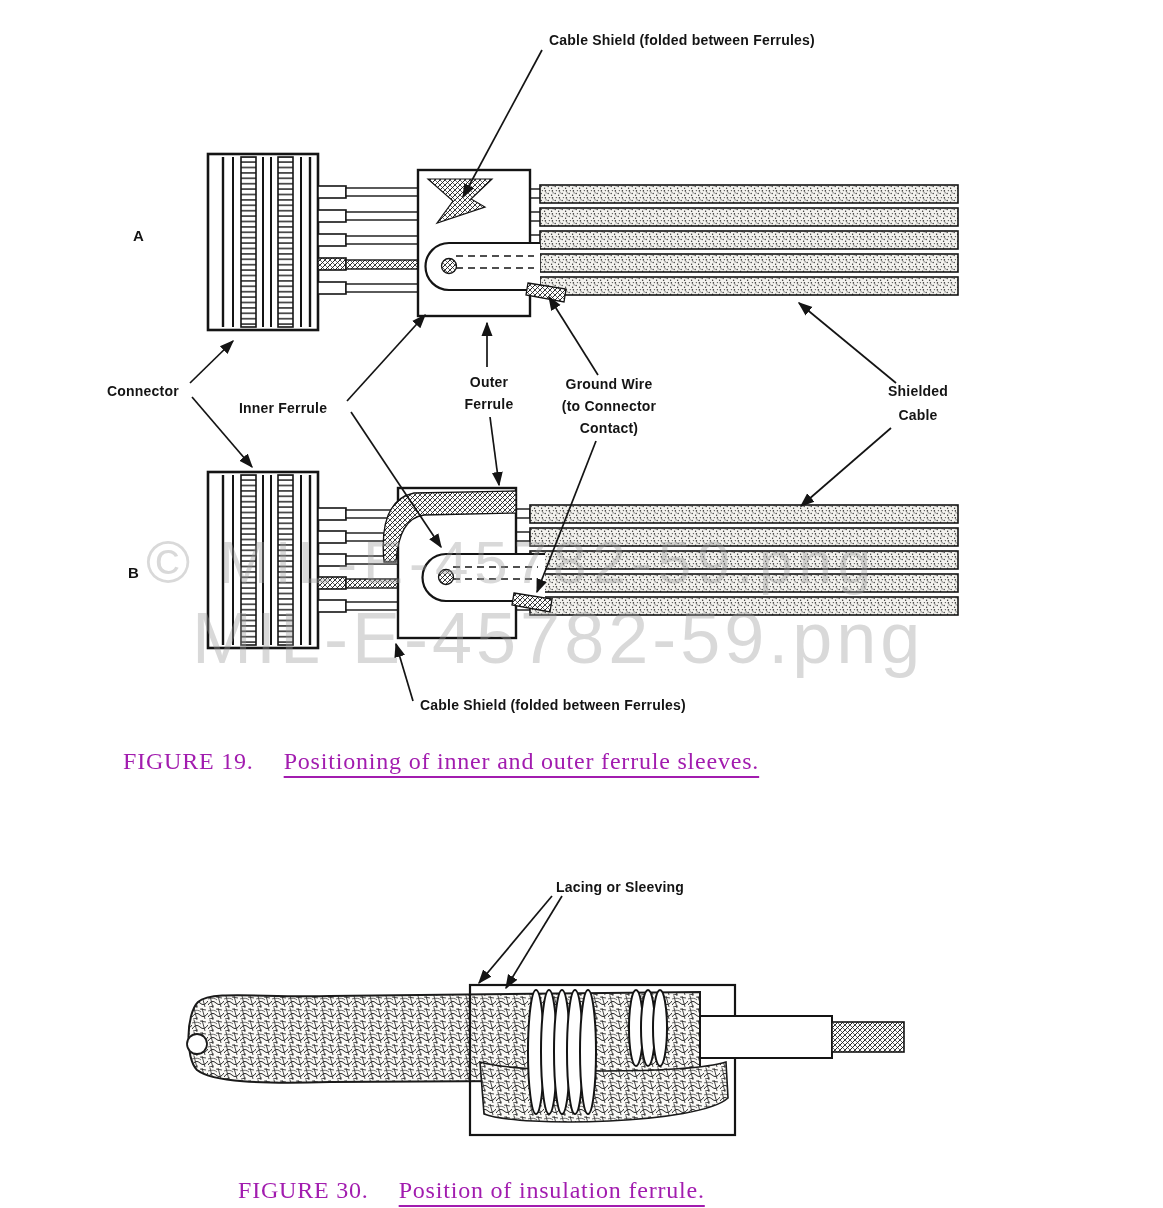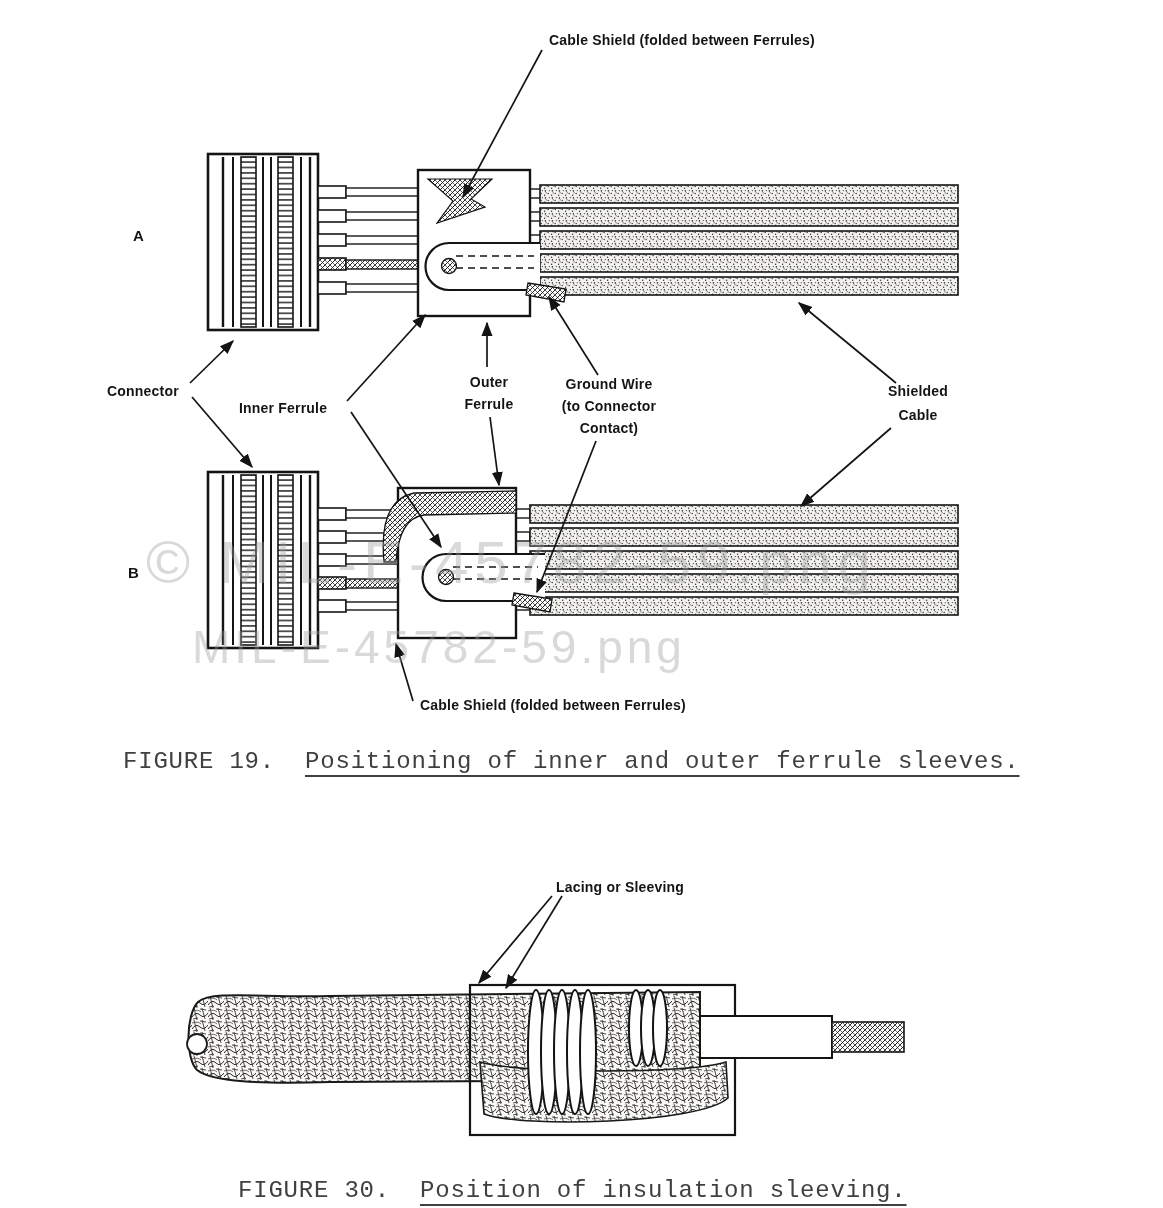--- a/index.html
+++ b/index.html
@@ -8,44 +8,44 @@
     width:1163px;height:1208px;
     background:#ffffff;
     overflow:hidden;
     font-family:"Liberation Sans",sans-serif;
     padding-left:24px;
   }
   .art{position:absolute;left:0;top:0;z-index:1;}
   .caption{
     position:absolute;
     z-index:2;
-    font-family:Liberation Mono, monospace;
+    font-family:Liberation Serif, serif;
     font-size:24px;
     letter-spacing:0.8px;
-    color:#404040;
+    color:#a21caf;
     white-space:nowrap;
   }
   .cap-title{
     margin-left:30px;
     text-decoration:underline;
     text-underline-offset:7px;
     text-decoration-thickness:2px;
   }
   .watermark{
     position:absolute;
     z-index:5;
     font-family:"Liberation Sans",sans-serif;
     color:#9c9c9c;
     opacity:0.38;
     white-space:nowrap;
     pointer-events:none;
     text-align:center;
   }
   .wm1{left:146px;top:528px;font-size:60px;letter-spacing:6px;}
-  .wm2{left:192px;top:620px;font-size:46px;letter-spacing:4px;}
+  .wm2{left:192px;top:597px;font-size:72px;letter-spacing:4px;}
 </style>
 </head>
 <body>
 
 <div class="page">
 
   <svg class="art" width="1163" height="1208" viewBox="0 0 1163 1208">
     <defs>
       <marker id="arr" viewBox="0 0 10 10" refX="9" refY="5" markerWidth="8.5" markerHeight="8.5" orient="auto">
         <path d="M0,1.2 L10,5 L0,8.8 z" fill="#141414"></path>
@@ -226,19 +226,19 @@
       <line x1="562" y1="896" x2="506" y2="988" stroke="#141414" stroke-width="1.7" marker-end="url(#arr)"></line>
       <text x="556" y="892" font-family="Liberation Sans, sans-serif" font-size="14" font-weight="bold" fill="#141414" letter-spacing="0.2">Lacing or Sleeving</text>
     </g>
   </svg>
 
   <div class="caption" style="left:123px;top:748px;">
     <span>FIGURE 19.</span><span class="cap-title">Positioning of inner and outer ferrule sleeves.</span>
   </div>
 
   <div class="caption" style="left:238px;top:1177px;">
-    <span>FIGURE 30.</span><span class="cap-title">Position of insulation sleeving.</span>
+    <span>FIGURE 30.</span><span class="cap-title">Position of insulation ferrule.</span>
   </div>
 
   <div class="watermark wm1">© MIL-E-45782-59.png</div>
   <div class="watermark wm2">MIL-E-45782-59.png</div>
 
 </div>
 
 </body></html>

